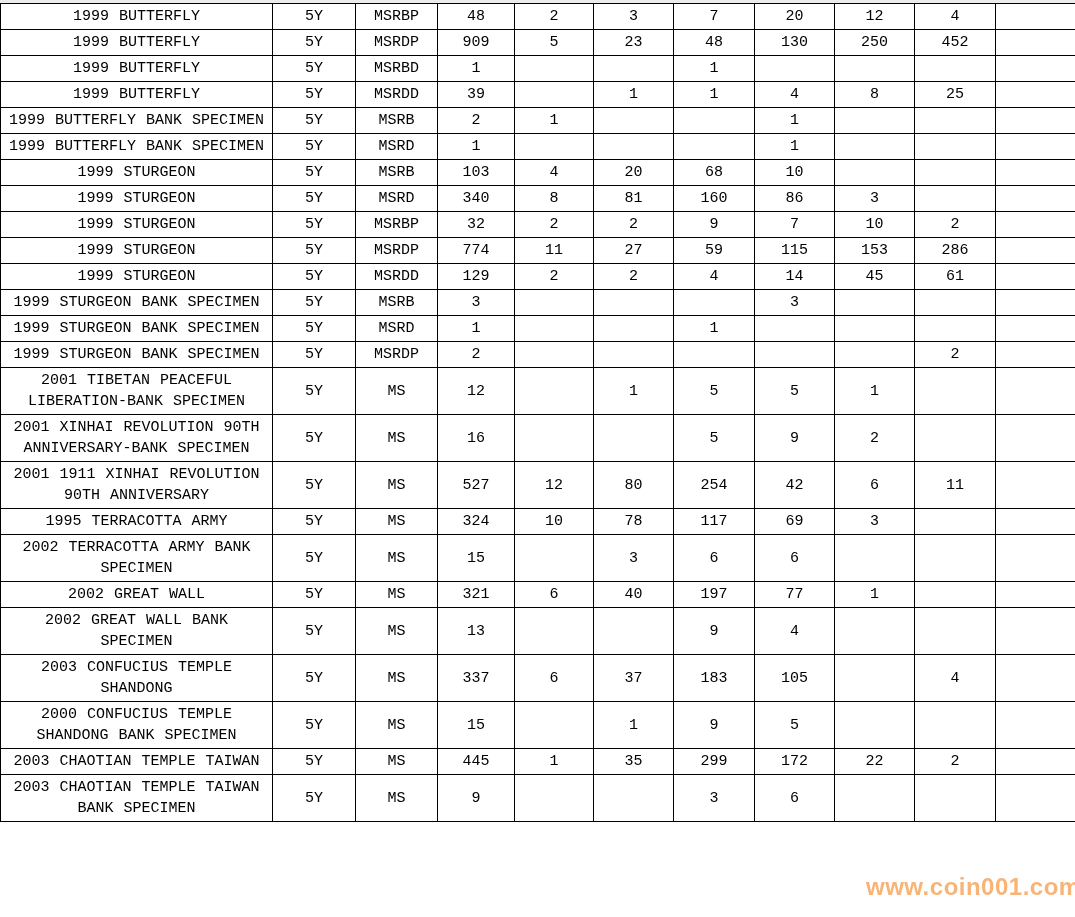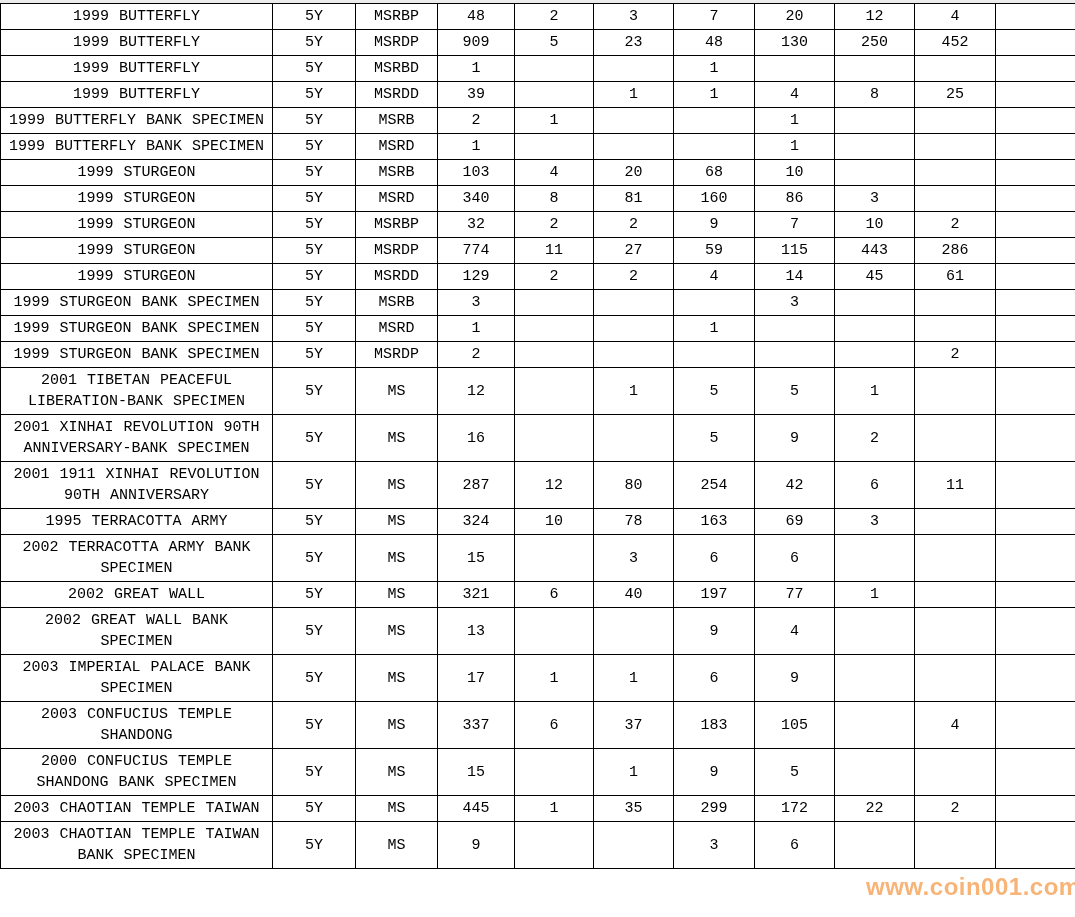--- a/index.html
+++ b/index.html
@@ -191,21 +191,21 @@
         </tr>
         <tr>
           <td>1999 STURGEON</td>
           <td>5Y</td>
           <td>MSRDP</td>
           <td>774</td>
           <td>11</td>
           <td>27</td>
           <td>59</td>
           <td>115</td>
-          <td>443</td>
+          <td>153</td>
           <td>286</td>
           <td></td>
         </tr>
         <tr>
           <td>1999 STURGEON</td>
           <td>5Y</td>
           <td>MSRDD</td>
           <td>129</td>
           <td>2</td>
           <td>2</td>
@@ -277,37 +277,37 @@
           <td>5</td>
           <td>9</td>
           <td>2</td>
           <td></td>
           <td></td>
         </tr>
         <tr>
           <td>2001 1911 XINHAI REVOLUTION 90TH ANNIVERSARY</td>
           <td>5Y</td>
           <td>MS</td>
-          <td>287</td>
+          <td>527</td>
           <td>12</td>
           <td>80</td>
           <td>254</td>
           <td>42</td>
           <td>6</td>
           <td>11</td>
           <td></td>
         </tr>
         <tr>
           <td>1995 TERRACOTTA ARMY</td>
           <td>5Y</td>
           <td>MS</td>
           <td>324</td>
           <td>10</td>
           <td>78</td>
-          <td>163</td>
+          <td>117</td>
           <td>69</td>
           <td>3</td>
           <td></td>
           <td></td>
         </tr>
         <tr>
           <td>2002 TERRACOTTA ARMY BANK SPECIMEN</td>
           <td>5Y</td>
           <td>MS</td>
           <td>15</td>
@@ -334,33 +334,20 @@
         </tr>
         <tr>
           <td>2002 GREAT WALL BANK SPECIMEN</td>
           <td>5Y</td>
           <td>MS</td>
           <td>13</td>
           <td></td>
           <td></td>
           <td>9</td>
           <td>4</td>
-          <td></td>
-          <td></td>
-          <td></td>
-        </tr>
-        <tr>
-          <td>2003 IMPERIAL PALACE BANK SPECIMEN</td>
-          <td>5Y</td>
-          <td>MS</td>
-          <td>17</td>
-          <td>1</td>
-          <td>1</td>
-          <td>6</td>
-          <td>9</td>
           <td></td>
           <td></td>
           <td></td>
         </tr>
         <tr>
           <td>2003 CONFUCIUS TEMPLE SHANDONG</td>
           <td>5Y</td>
           <td>MS</td>
           <td>337</td>
           <td>6</td>

